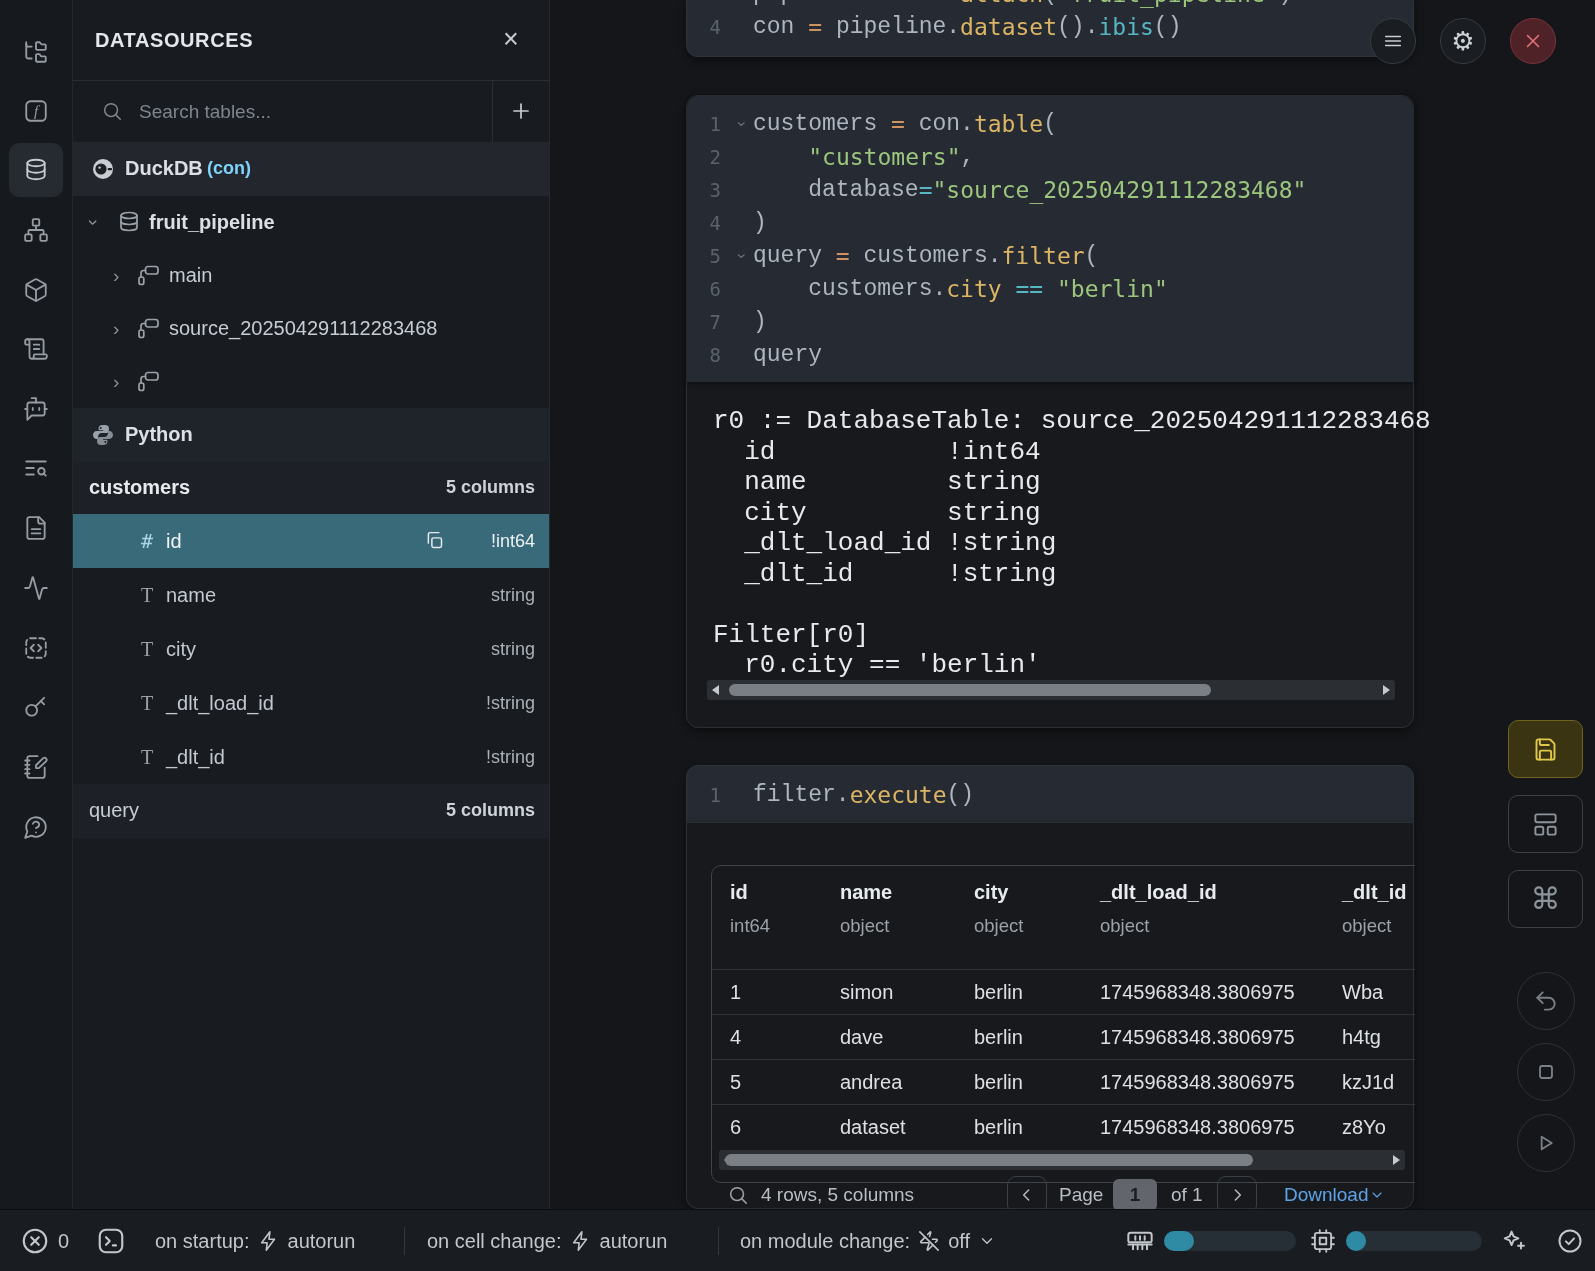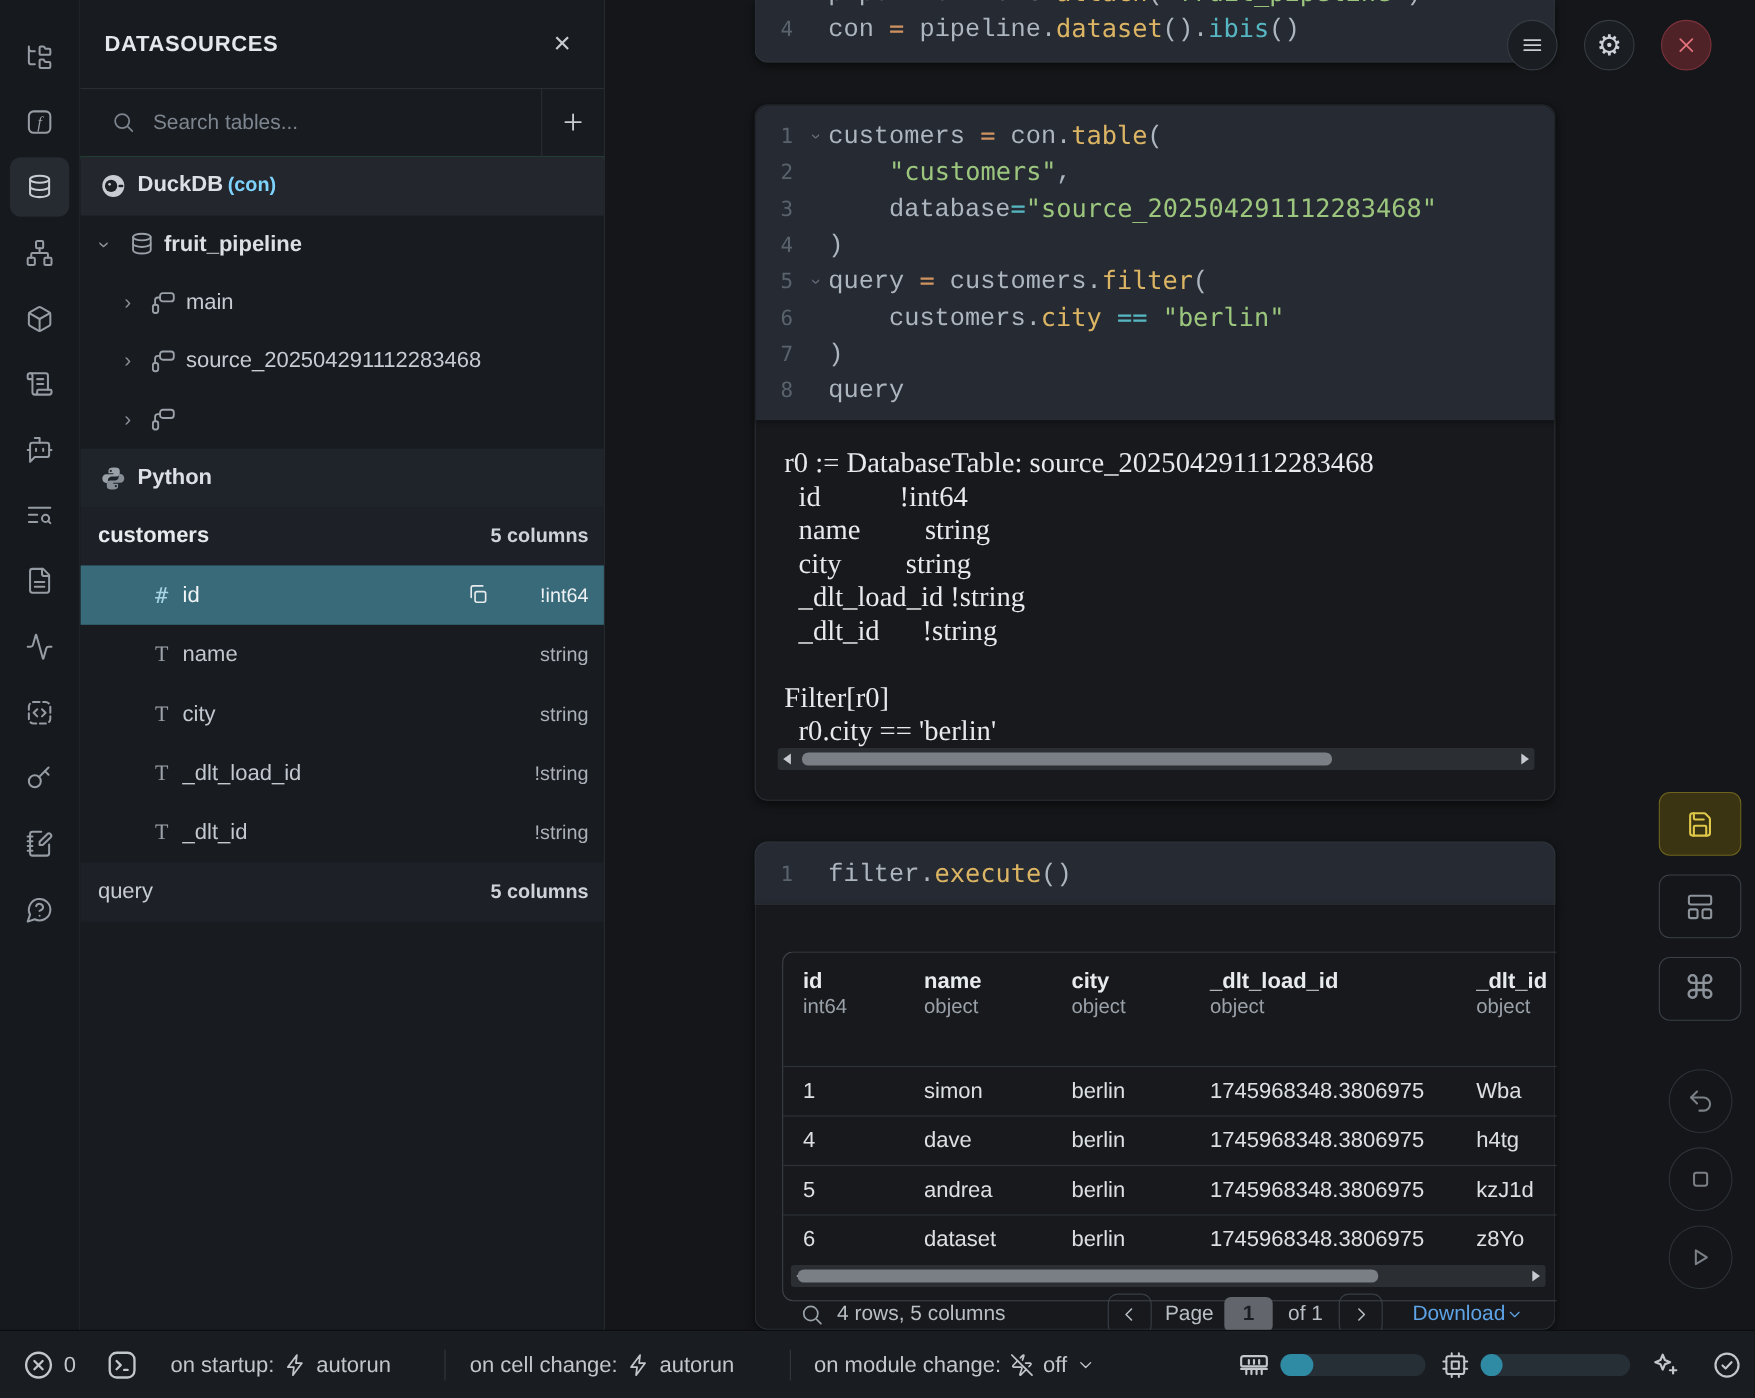--- a/index.html
+++ b/index.html
@@ -48,35 +48,35 @@
   .cell{position:absolute;left:686px;width:728px;box-sizing:border-box;}
   .editor{background:#262b33;border:1px solid #2f343b;box-shadow:0 3px 8px rgba(0,0,0,.45);overflow:hidden;}
   .codewrap{position:absolute;left:0;right:0;}
   .code-line{display:flex;height:33px;align-items:center;font-family:"DejaVu Sans Mono",monospace;font-size:23px;white-space:pre;}
   .ln{width:44px;text-align:right;padding-right:10px;box-sizing:border-box;font-size:19px;color:#5a626c;flex:none;}
   .fold{width:22px;flex:none;text-align:center;color:#6b7280;font-size:16px;font-family:"Liberation Sans",sans-serif;}
   .fold.has::before{content:"›";display:inline-block;transform:rotate(90deg);}
   .tk-t{color:#adb5bf;font-family:Liberation Mono, monospace;} .tk-op{color:#cf9362;} .tk-cy{color:#56b6c2;} .tk-fn{color:#dcb564;} .tk-st{color:#9cc67d;}
 
   .cellout{background:#17191d;border:1px solid #2b3036;box-shadow:0 3px 8px rgba(0,0,0,.45);}
-  .outpre{position:absolute;left:26px;margin:0;font-family:Liberation Serif, serif;font-size:26px;line-height:30.5px;color:#e7e9eb;white-space:pre;}
+  .outpre{position:absolute;left:26px;margin:0;font-family:Liberation Mono, monospace;font-size:26px;line-height:30.5px;color:#e7e9eb;white-space:pre;}
 
   .hscroll{position:absolute;height:20px;background:#2b2e33;border-radius:3px;}
   .hthumb{position:absolute;top:4px;height:12px;background:#7a7e85;border-radius:6px;}
   .arr{position:absolute;top:5px;width:0;height:0;border-top:5px solid transparent;border-bottom:5px solid transparent;}
   .arr.l{left:5px;border-right:7px solid #c6cad0;}
   .arr.r{right:5px;border-left:7px solid #c6cad0;}
 
   
   .twrap{position:absolute;left:24px;top:42px;width:704px;height:322px;overflow:hidden;}
   .rtable{position:absolute;left:0;top:0;width:780px;height:318px;border:1px solid #3f444a;border-radius:10px;box-sizing:border-box;}
   .thead{display:flex;height:103px;box-sizing:border-box;padding-top:15px;}
   .hcol{box-sizing:border-box;padding-left:18px;}
   .hname{font-size:20px;font-weight:bold;color:#e8ebee;}
-  .htype{font-size:18.5px;color:#9aa1a8;margin-top:0;}
+  .htype{font-size:18.5px;color:#9aa1a8;margin-top:11px;}
   .trow{display:flex;height:44px;align-items:center;border-top:1px solid #2e3338;font-size:20px;color:#dde0e3;}
   .tcell{box-sizing:border-box;padding-left:18px;white-space:nowrap;overflow:hidden;}
   .c0{width:110px;flex:none;} .c1{width:134px;flex:none;} .c2{width:126px;flex:none;} .c3{width:242px;flex:none;} .c4{width:160px;flex:none;}
   .tscroll{position:absolute;left:8px;right:10px;top:285px;}
 
   
   .tfooter{position:absolute;left:0;right:0;top:351px;height:44px;font-size:19px;color:#b9bfc5;}
   .fbtn{position:absolute;top:2px;width:40px;height:38px;border:1px solid #3a4046;border-radius:9px;color:#b9bfc5;box-sizing:border-box;cursor:pointer;}
   .fbtn svg{margin:8px auto 0;}
   .pagebox{position:absolute;left:426px;top:5px;width:44px;height:32px;background:#62666c;border-radius:6px;color:#1a1d21;font-weight:bold;text-align:center;line-height:32px;cursor:pointer;}

